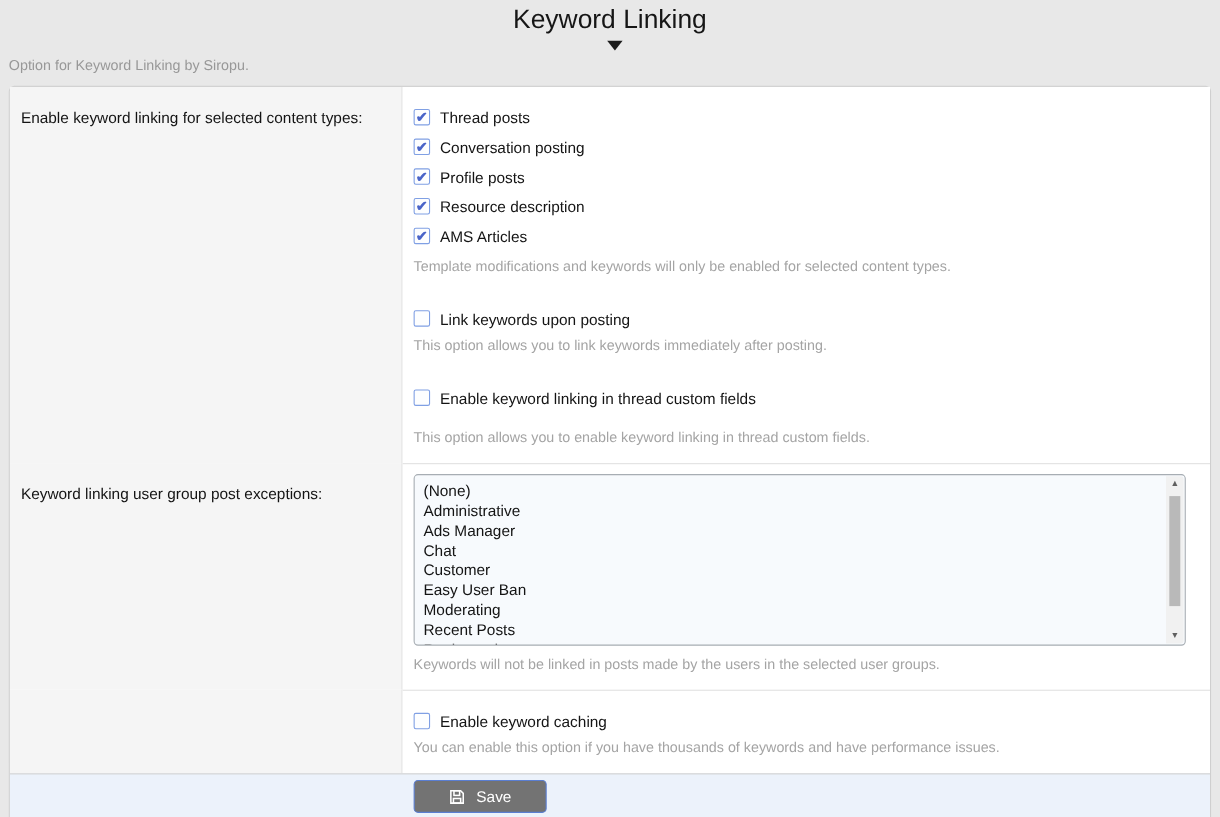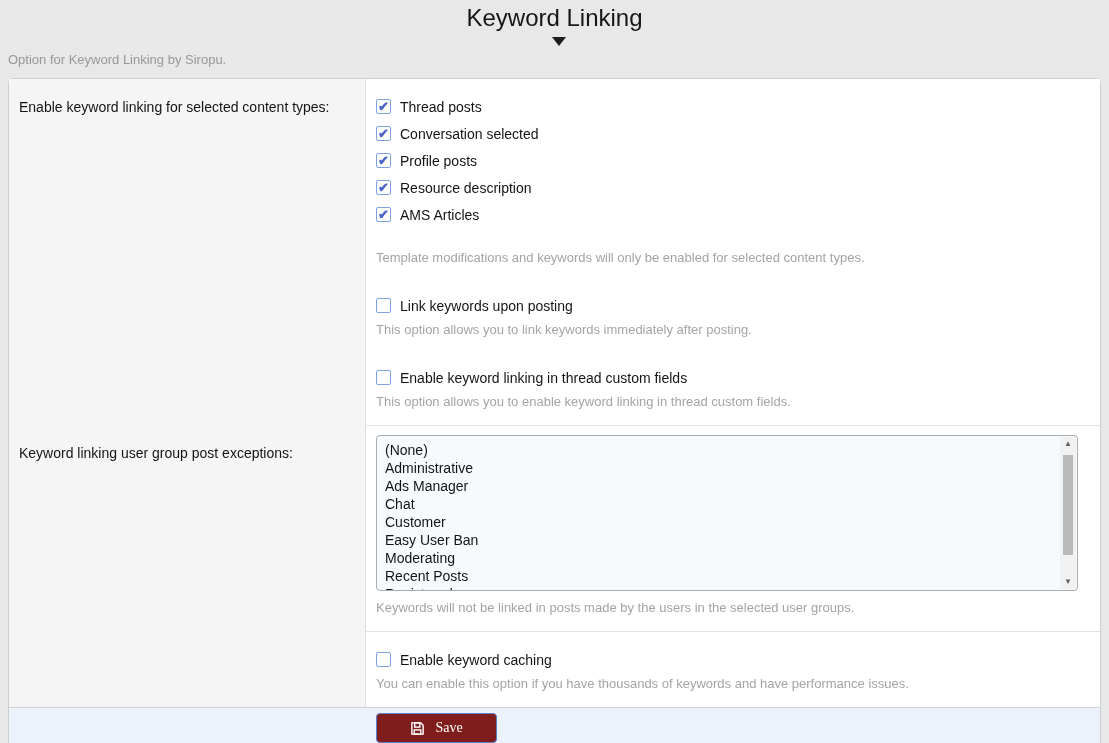--- a/index.html
+++ b/index.html
@@ -51,21 +51,21 @@
     display: inline-flex; align-items: center; justify-content: center;
     margin-right: 9px;
   }
   .cb .checkmark {
     display: none; color: #4a64c8; font-size: 13px; font-weight: bold;
     line-height: 1; margin-top: -1px;
   }
   .cb.checked .checkmark { display: block; }
   .cb-label { font-size: 14px; color: #141414; }
 
-  .hint { font-size: 13px; color: #a4a4a4; margin-top: 22px; }
+  .hint { font-size: 13px; color: #a4a4a4; margin-top: 6px; }
   .opt-group { margin-top: 27px; }
 
   
   .listbox {
     position: relative;
     width: 702px; height: 156px;
     border: 1px solid #a7adb3; border-radius: 4px;
     background: #f7fafd;
     overflow: hidden;
     margin-top: -5px;
@@ -87,23 +87,23 @@
   .panel-footer {
     grid-column: 1 / -1;
     background: #ecf2fb;
     border-top: 1px solid #d2d2d2;
     padding: 5px 0 5px 367px;
     height: 41px;
   }
   .save-button {
     display: inline-flex; align-items: center; justify-content: center;
     width: 121px; height: 30px;
-    background: #7f1d1d; color: #ffffff;
+    background: #737373; color: #ffffff;
     border: 1px solid #5a7ed2; border-radius: 4px;
-    font-size: 14px; font-family: Liberation Serif, serif;
+    font-size: 14px; font-family: Liberation Sans, sans-serif;
     cursor: pointer; gap: 10px;
   }
   .save-button svg { display: block; }
 </style>
 </head>
 <body>
 
 <div class="page-header">
   <div class="page-title">
     <span>Keyword Linking</span>
@@ -120,21 +120,21 @@
     <div class="cb-row">
       <span class="cb checked">
           <span class="checkmark">✔</span>
         </span>
       <span class="cb-label">Thread posts</span>
     </div>
     <div class="cb-row">
       <span class="cb checked">
           <span class="checkmark">✔</span>
         </span>
-      <span class="cb-label">Conversation selected</span>
+      <span class="cb-label">Conversation posting</span>
     </div>
     <div class="cb-row">
       <span class="cb checked">
           <span class="checkmark">✔</span>
         </span>
       <span class="cb-label">Profile posts</span>
     </div>
     <div class="cb-row">
       <span class="cb checked">
           <span class="checkmark">✔</span>
@@ -155,21 +155,21 @@
         <span class="cb-label">Link keywords upon posting</span>
       </div>
       <div class="hint" style="margin-top:3px;">This option allows you to link keywords immediately after posting.</div>
     </div>
 
     <div class="opt-group">
       <div class="cb-row">
         <span class="cb"></span>
         <span class="cb-label">Enable keyword linking in thread custom fields</span>
       </div>
-      <div class="hint" style="margin-top:3px;">This option allows you to enable keyword linking in thread custom fields.</div>
+      <div class="hint" style="margin-top:15px;">This option allows you to enable keyword linking in thread custom fields.</div>
     </div>
   </div>
 
   <div class="label-cell">Keyword linking user group post exceptions:</div>
   <div class="ctrl-cell bordered">
     <div class="listbox">
       <div class="listbox-items">
         <div class="listbox-item">(None)</div>
         <div class="listbox-item">Administrative</div>
         <div class="listbox-item">Ads Manager</div>

